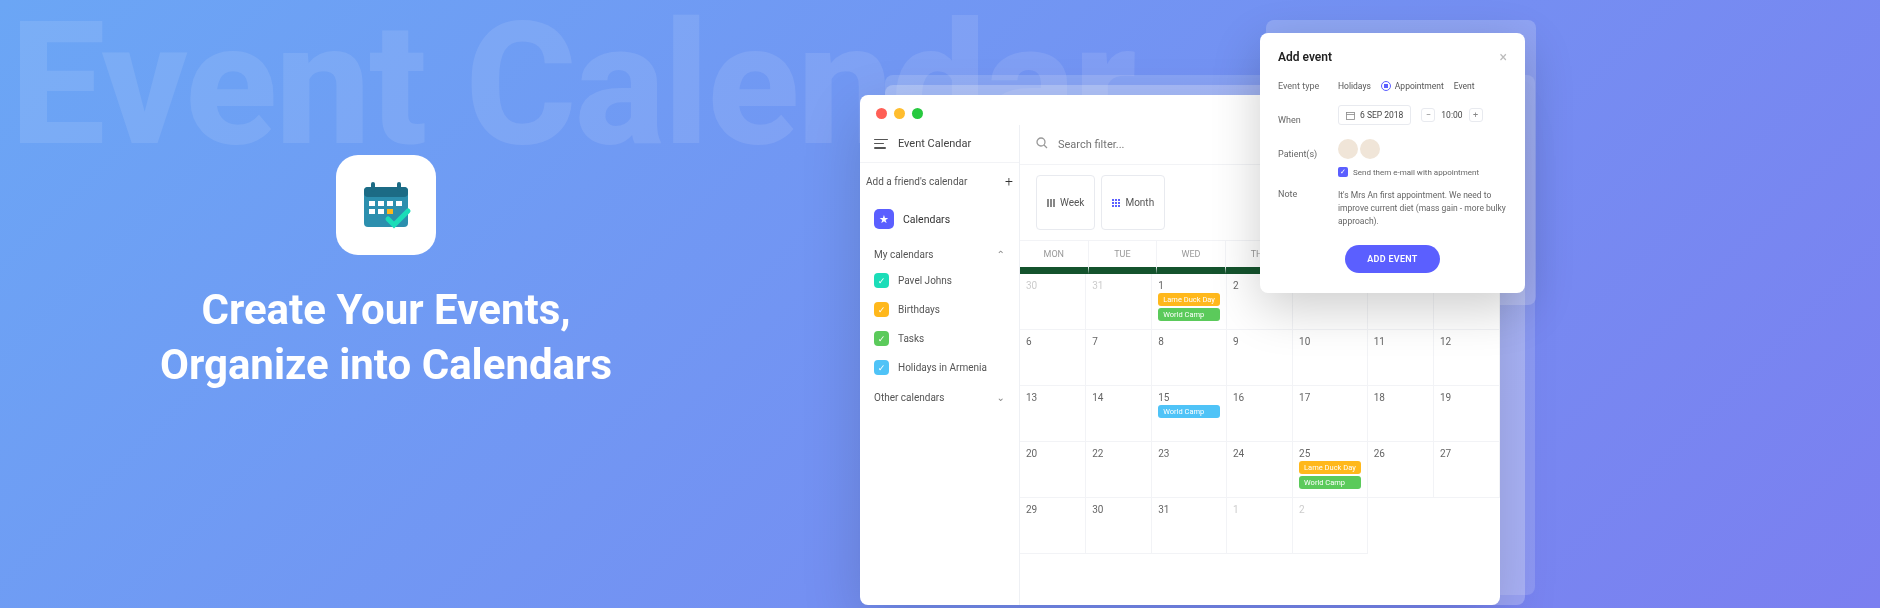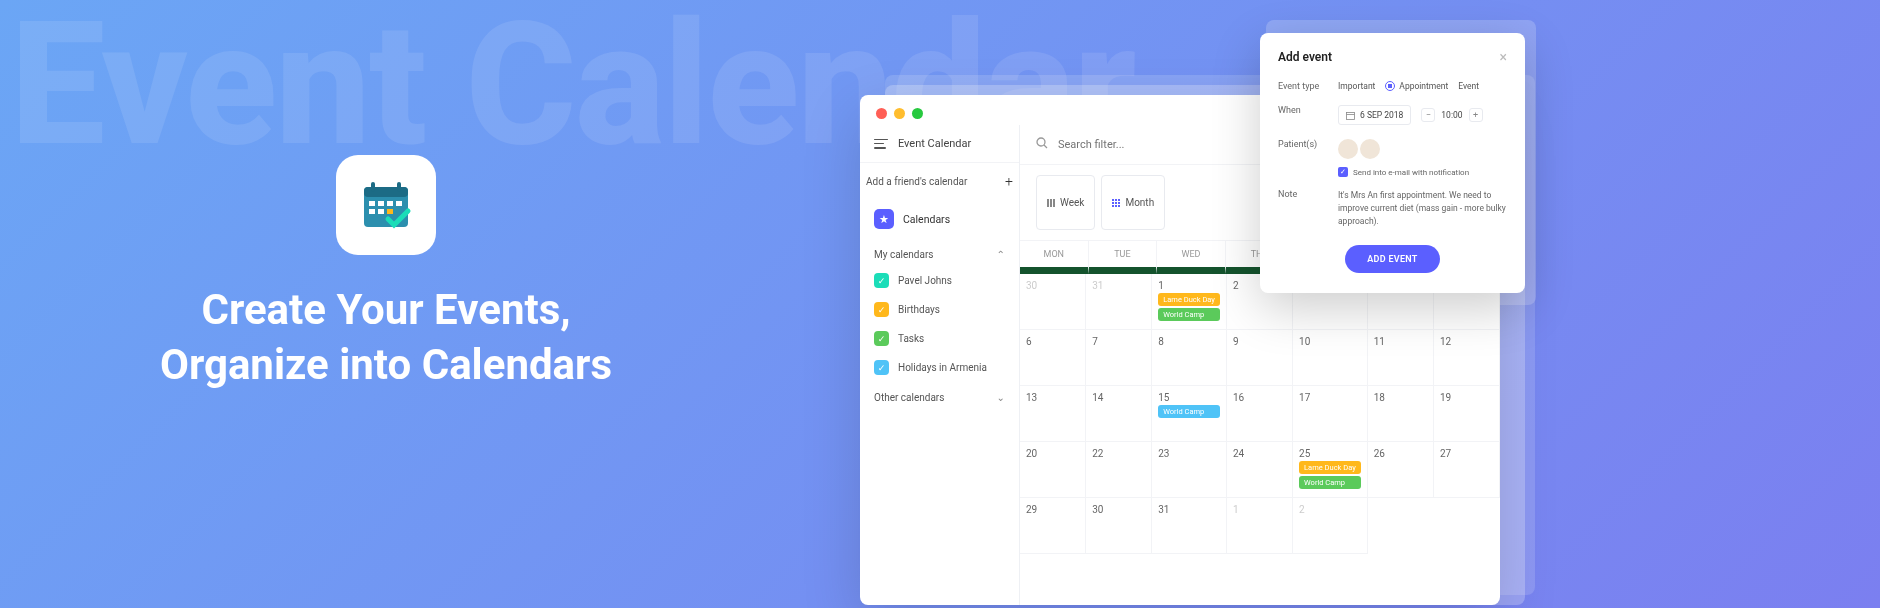--- a/index.html
+++ b/index.html
@@ -47,21 +47,21 @@
 .day-head { padding: 8px 6px; font-size: 9px; color: #999; text-align: center; border-bottom: 7px solid #14532d; border-right: 1px solid #f2f3f6; }
 .day-cell { height: 56px; border-right: 1px solid #f2f3f6; border-bottom: 1px solid #f2f3f6; padding: 6px; font-size: 10px; color: #666; position: relative; }
 .day-cell.faded { color: #ccc; }
 .event-tag { font-size: 7.5px; padding: 2px 5px; border-radius: 3px; color: #fff; margin-top: 2px; white-space: nowrap; overflow: hidden; text-overflow: ellipsis; }
 .tag-amber { background: #FFB81C; } .tag-green { background: #5BCA5B; } .tag-sky { background: #4FC3F7; }
 .modal-bg { position: absolute; right: 344px; top: 20px; width: 270px; height: 285px; background: rgba(255,255,255,0.2); border-radius: 8px; }
 .modal { position: absolute; right: 355px; top: 33px; width: 265px; background: #fff; border-radius: 8px; box-shadow: 0 15px 50px rgba(0,0,0,0.2); padding: 16px 18px 20px; }
 .modal-head { display: flex; justify-content: space-between; align-items: center; margin-bottom: 16px; }
 .modal-title { font-size: 12px; font-weight: 600; color: #222; }
 .close-x { font-size: 14px; color: #bbb; cursor: pointer; }
-.form-row { display: flex; align-items: flex-start; margin-bottom: 14px; font-size: 9px; }
+.form-row { display: flex; align-items: flex-end; margin-bottom: 14px; font-size: 9px; }
 .form-label { width: 60px; color: #666; font-size: 9px; }
 .form-content { flex: 1; display: flex; align-items: center; gap: 10px; }
 .radio-opt { display: flex; align-items: center; gap: 4px; font-size: 8.5px; color: #555; }
 .radio-dot { width: 10px; height: 10px; border: 1.5px solid #ccc; border-radius: 50%; }
 .radio-dot.active { border-color: #5B5FFF; background: radial-gradient(circle, #5B5FFF 40%, #fff 45%); }
 .date-box { display: flex; align-items: center; gap: 5px; font-size: 8.5px; color: #444; border: 1px solid #e8eaef; padding: 4px 7px; border-radius: 3px; }
 .time-box { display: flex; align-items: center; gap: 6px; font-size: 8.5px; color: #444; }
 .time-btn { width: 14px; height: 14px; border: 1px solid #e8eaef; border-radius: 3px; display: flex; align-items: center; justify-content: center; font-size: 9px; color: #888; }
 .avatar { width: 20px; height: 20px; border-radius: 50%; background: #f0e5d8; display: inline-block; }
 .note-text { font-size: 8.5px; color: #666; line-height: 1.5; }
@@ -315,21 +315,21 @@
 <div class="modal-bg"></div>
 <div class="modal">
   <div class="modal-head">
     <span class="modal-title">Add event</span>
     <span class="close-x">×</span>
   </div>
   <div class="form-row">
     <div class="form-label">Event type</div>
     <div class="form-content">
       <div class="radio-opt">
-          <span>Important</span>
+          <span>Holidays</span>
         </div>
       <div class="radio-opt">
           <span class="radio-dot active"></span>
           <span>Appointment</span>
         </div>
       <div class="radio-opt">
           <span>Event</span>
         </div>
     </div>
   </div>
@@ -352,21 +352,21 @@
   </div>
   <div class="form-row">
     <div class="form-label">Patient(s)</div>
     <div class="form-content">
       <span class="avatar"></span>
       <span class="avatar" style="margin-left:-8px;"></span>
     </div>
   </div>
   <div class="checkbox-row">
     <div class="mini-check">✓</div>
-    <span>Send into e-mail with notification</span>
+    <span>Send them e-mail with appointment</span>
   </div>
   <div class="form-row" style="align-items:flex-start;">
     <div class="form-label">Note</div>
     <div class="form-content">
       <div class="note-text">It's Mrs An first appointment. We need to improve current diet (mass gain - more bulky approach).</div>
     </div>
   </div>
   <button class="add-btn">ADD EVENT</button>
 </div>
 

